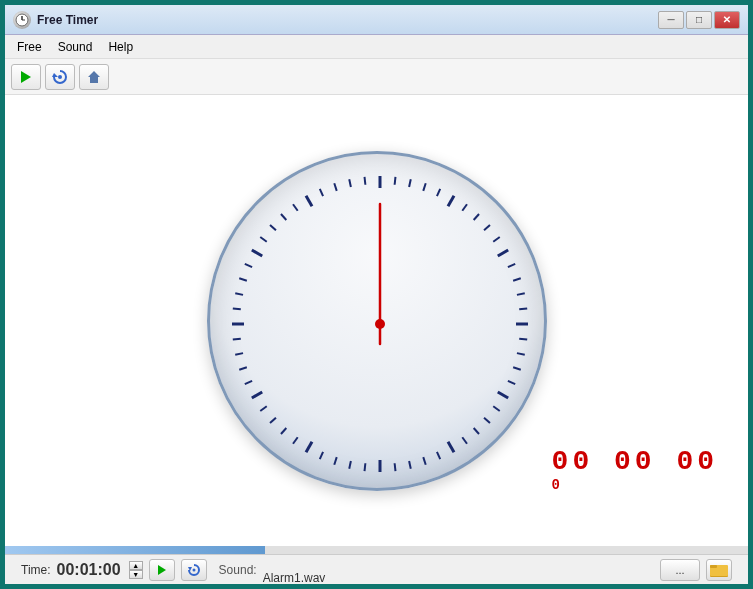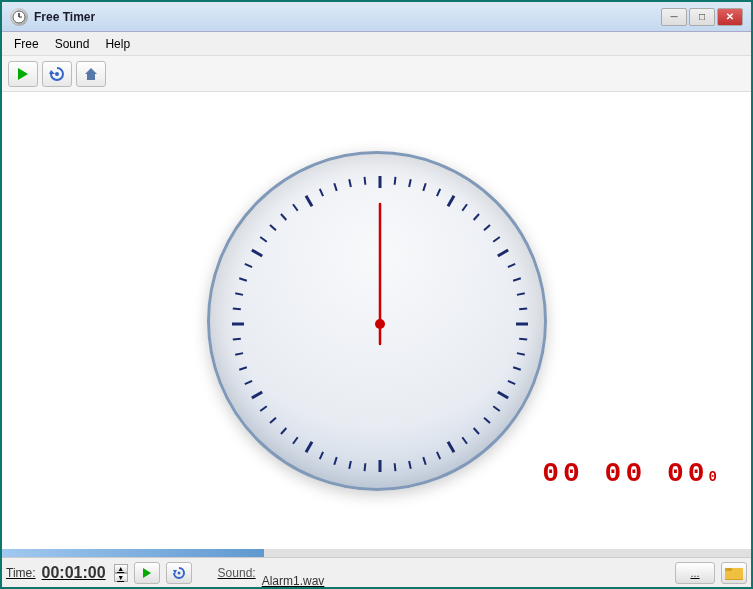--- a/index.html
+++ b/index.html
@@ -9,21 +9,21 @@
       background: #f0f0f0;
       font-family: 'Segoe UI', Tahoma, sans-serif;
       font-size: 12px;
       overflow: hidden;
     }
 
     .window {
       width: 753px;
       height: 589px;
       background: #b91c1c;
-      border: 2px solid #0f766e;
+      border: 5px solid #0f766e;
       display: flex;
       flex-direction: column;
     }
 
     
     .title-bar {
       background: linear-gradient(to bottom, #dde9f6, #c4d9ef);
       height: 30px;
       display: flex;
       align-items: center;
@@ -128,29 +128,30 @@
       background: radial-gradient(circle at 50% 30%, #f8f9fb, #e8ecf2 60%, #c8d4e4 85%, #a0b8d0 95%, #8099b8);
       border: 3px solid #8099b8;
       box-shadow: inset 0 0 30px rgba(0,0,0,0.15), 0 4px 15px rgba(0,0,0,0.2);
       position: relative;
       overflow: hidden;
     }
 
     
     .digital-display {
       position: absolute;
-      bottom: 60px;
+      bottom: 53px;
       right: 30px;
       font-family: 'Courier New', monospace;
       font-size: 28px;
       font-weight: bold;
       color: #cc0000;
       letter-spacing: 4px;
       display: flex;
       align-items: baseline;
+      flex-direction: column;
     }
     .digital-sup {
       font-size: 14px;
       vertical-align: super;
     }
 
     
     .progress-area {
       height: 8px;
       background: #e0e0e0;
@@ -163,23 +164,22 @@
       width: 35%;
     }
 
     
     .status-bar {
       background: #f0f0f0;
       height: 30px;
       border-top: 1px solid #ccc;
       display: flex;
       align-items: center;
-      padding: 0 4px;
+      padding: 0 16px;
       gap: 6px;
-      text-decoration: underline;
     }
     .status-time-label { color: #333; font-size: 12px; }
     .status-time-value { color: #333; font-size: 16px; font-weight: bold; }
     .status-spin {
       display: flex;
       flex-direction: column;
       margin-left: 2px;
     }
     .spin-btn {
       width: 14px;
@@ -195,21 +195,21 @@
     .status-play-btn {
       width: 26px;
       height: 22px;
       border: 1px solid #bbb;
       border-radius: 3px;
       background: linear-gradient(to bottom, #fff, #e0e0e0);
       cursor: pointer;
       display: flex; align-items: center; justify-content: center;
       font-size: 12px;
     }
-    .status-sound-label { color: #555; margin-left: 20px; }
+    .status-sound-label { color: #555; margin-left: 6px; }
     .status-sound-value { color: #333; margin-top: 16px; }
     .spacer { flex: 1; }
     .status-file-btn {
       width: 40px;
       height: 22px;
       border: 1px solid #bbb;
       border-radius: 3px;
       background: linear-gradient(to bottom, #fff, #e0e0e0);
       cursor: pointer;
       display: flex; align-items: center; justify-content: center;

